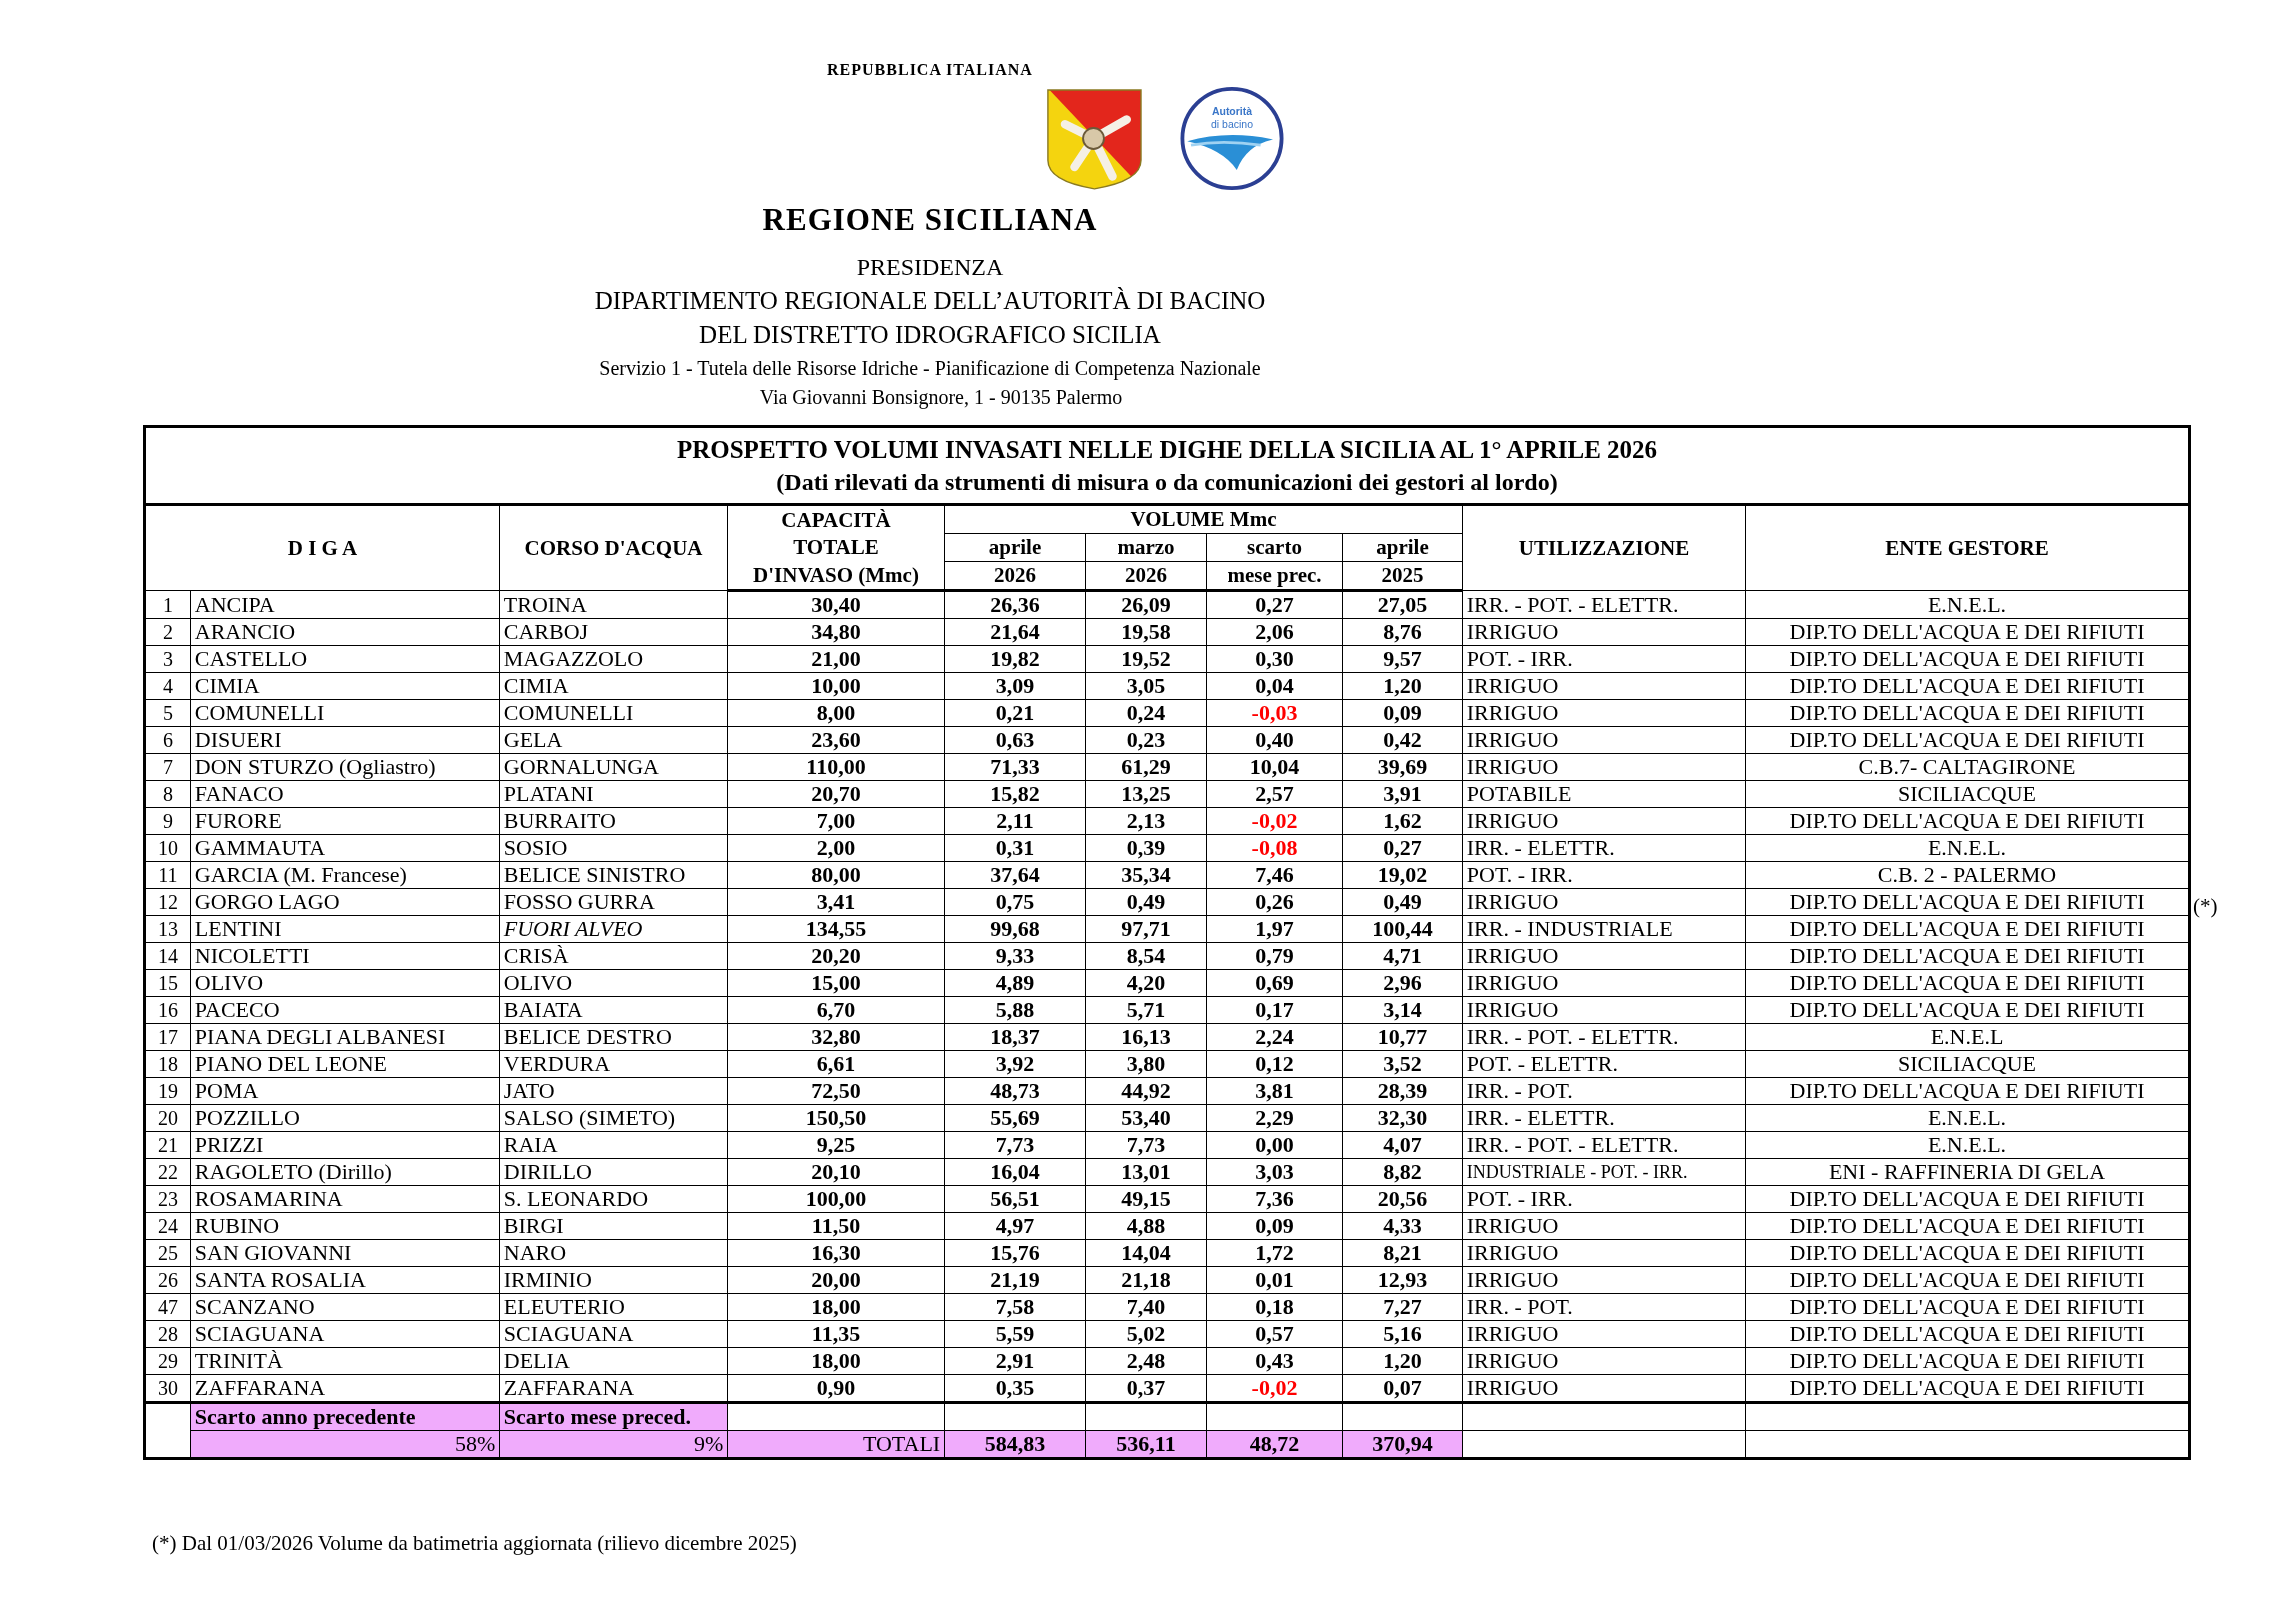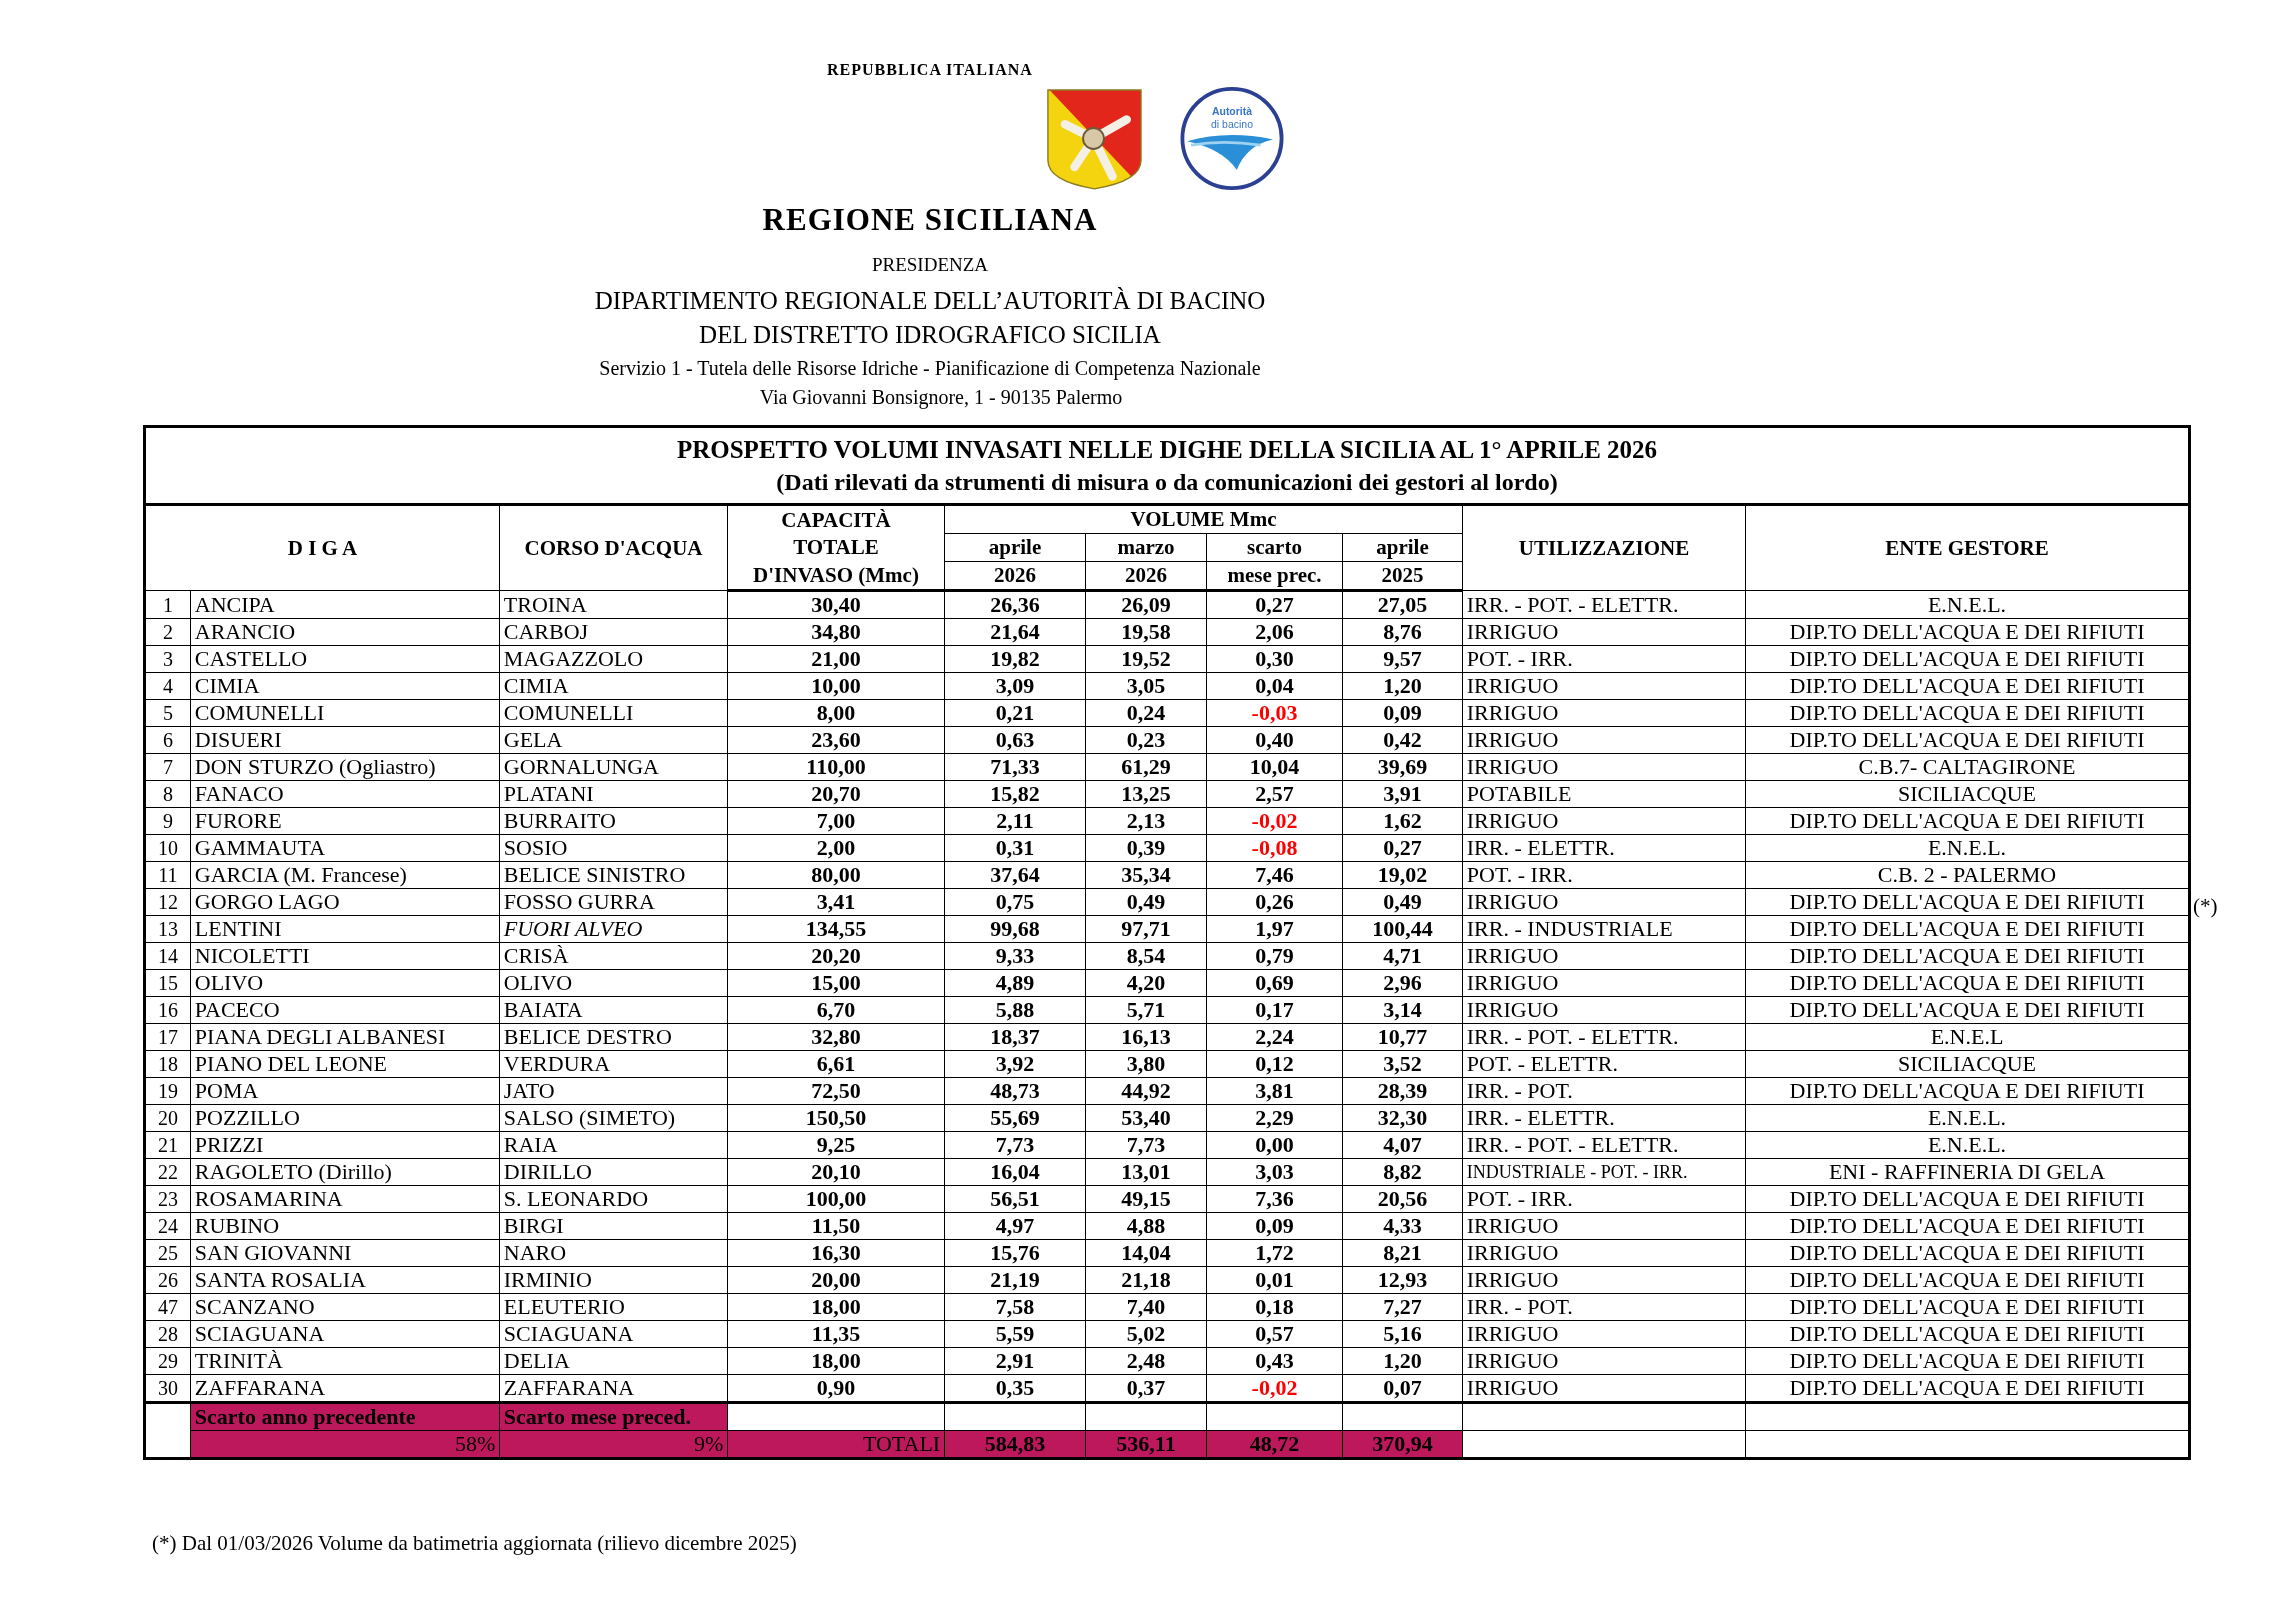--- a/index.html
+++ b/index.html
@@ -2,21 +2,21 @@
 <html style="font-size:15px"><head>
 <meta charset="utf-8">
 <style>
   html, body { margin:0; padding:0; background:#ffffff; }
   body { width:2292px; height:1615px; position:relative; overflow:hidden;
          font-family:"Liberation Serif","DejaVu Serif",serif; color:#000; }
   .hdr { position:absolute; left:0; width:1860px; text-align:center; }
   .rep { top:61px; font-size:16px; font-weight:bold; letter-spacing:1px; }
   .logos { position:absolute; top:86px; left:1046px; width:247px; height:105px; }
   .regione { top:202px; font-size:31px; font-weight:bold; letter-spacing:1px; }
-  .l1 { top:254px; font-size:19px; }
+  .l1 { top:254px; font-size:24px; }
   .l2 { top:287px; font-size:25px; }
   .l3 { top:321px; font-size:25px; }
   .l4 { top:357px; font-size:20px; }
   .l5 { top:386px; font-size:20px;margin-left:11px; }
 
   .tablewrap { position:absolute; left:143px; top:425px; width:2045px; }
   table { border-collapse:collapse; width:2045px; table-layout:fixed;
           font-family:"Liberation Serif","DejaVu Serif",serif; }
   td, th { border:1.9px solid #000; padding:0 3.8px; height:26px; line-height:26px;
            font-size:22px; white-space:nowrap; overflow:hidden; }
@@ -25,21 +25,21 @@
                 padding:5.7px 0; border-bottom:3.8px solid #000; }
   .title-cell .sub { font-size:24px; }
   th { font-weight:bold; font-size:21px; text-align:center; line-height:27px; }
   .num { text-align:center; font-size:20px; padding:0; }
   .bold { font-weight:bold; text-align:center; }
   .neg { color:#ff0000; }
   .left { text-align:left; }
   .center { text-align:center; }
   .ital { font-style:italic; }
   .small { font-size:18px; }
-  .yellow { background:#be185d; }
+  .yellow { background:#f0abfc; }
   .right { text-align:right; }
   .thick-top td { border-top:3.8px solid #000; }
   .hdr-bottom th { border-bottom:3.8px solid #000; }
   .note { position:absolute; left:152px; top:1531px; font-size:21px; }
   .star { position:absolute; left:2193px; top:894px; font-size:21px; }
 </style>
 </head>
 <body>
 
 <div class="hdr rep">REPUBBLICA   ITALIANA</div>

